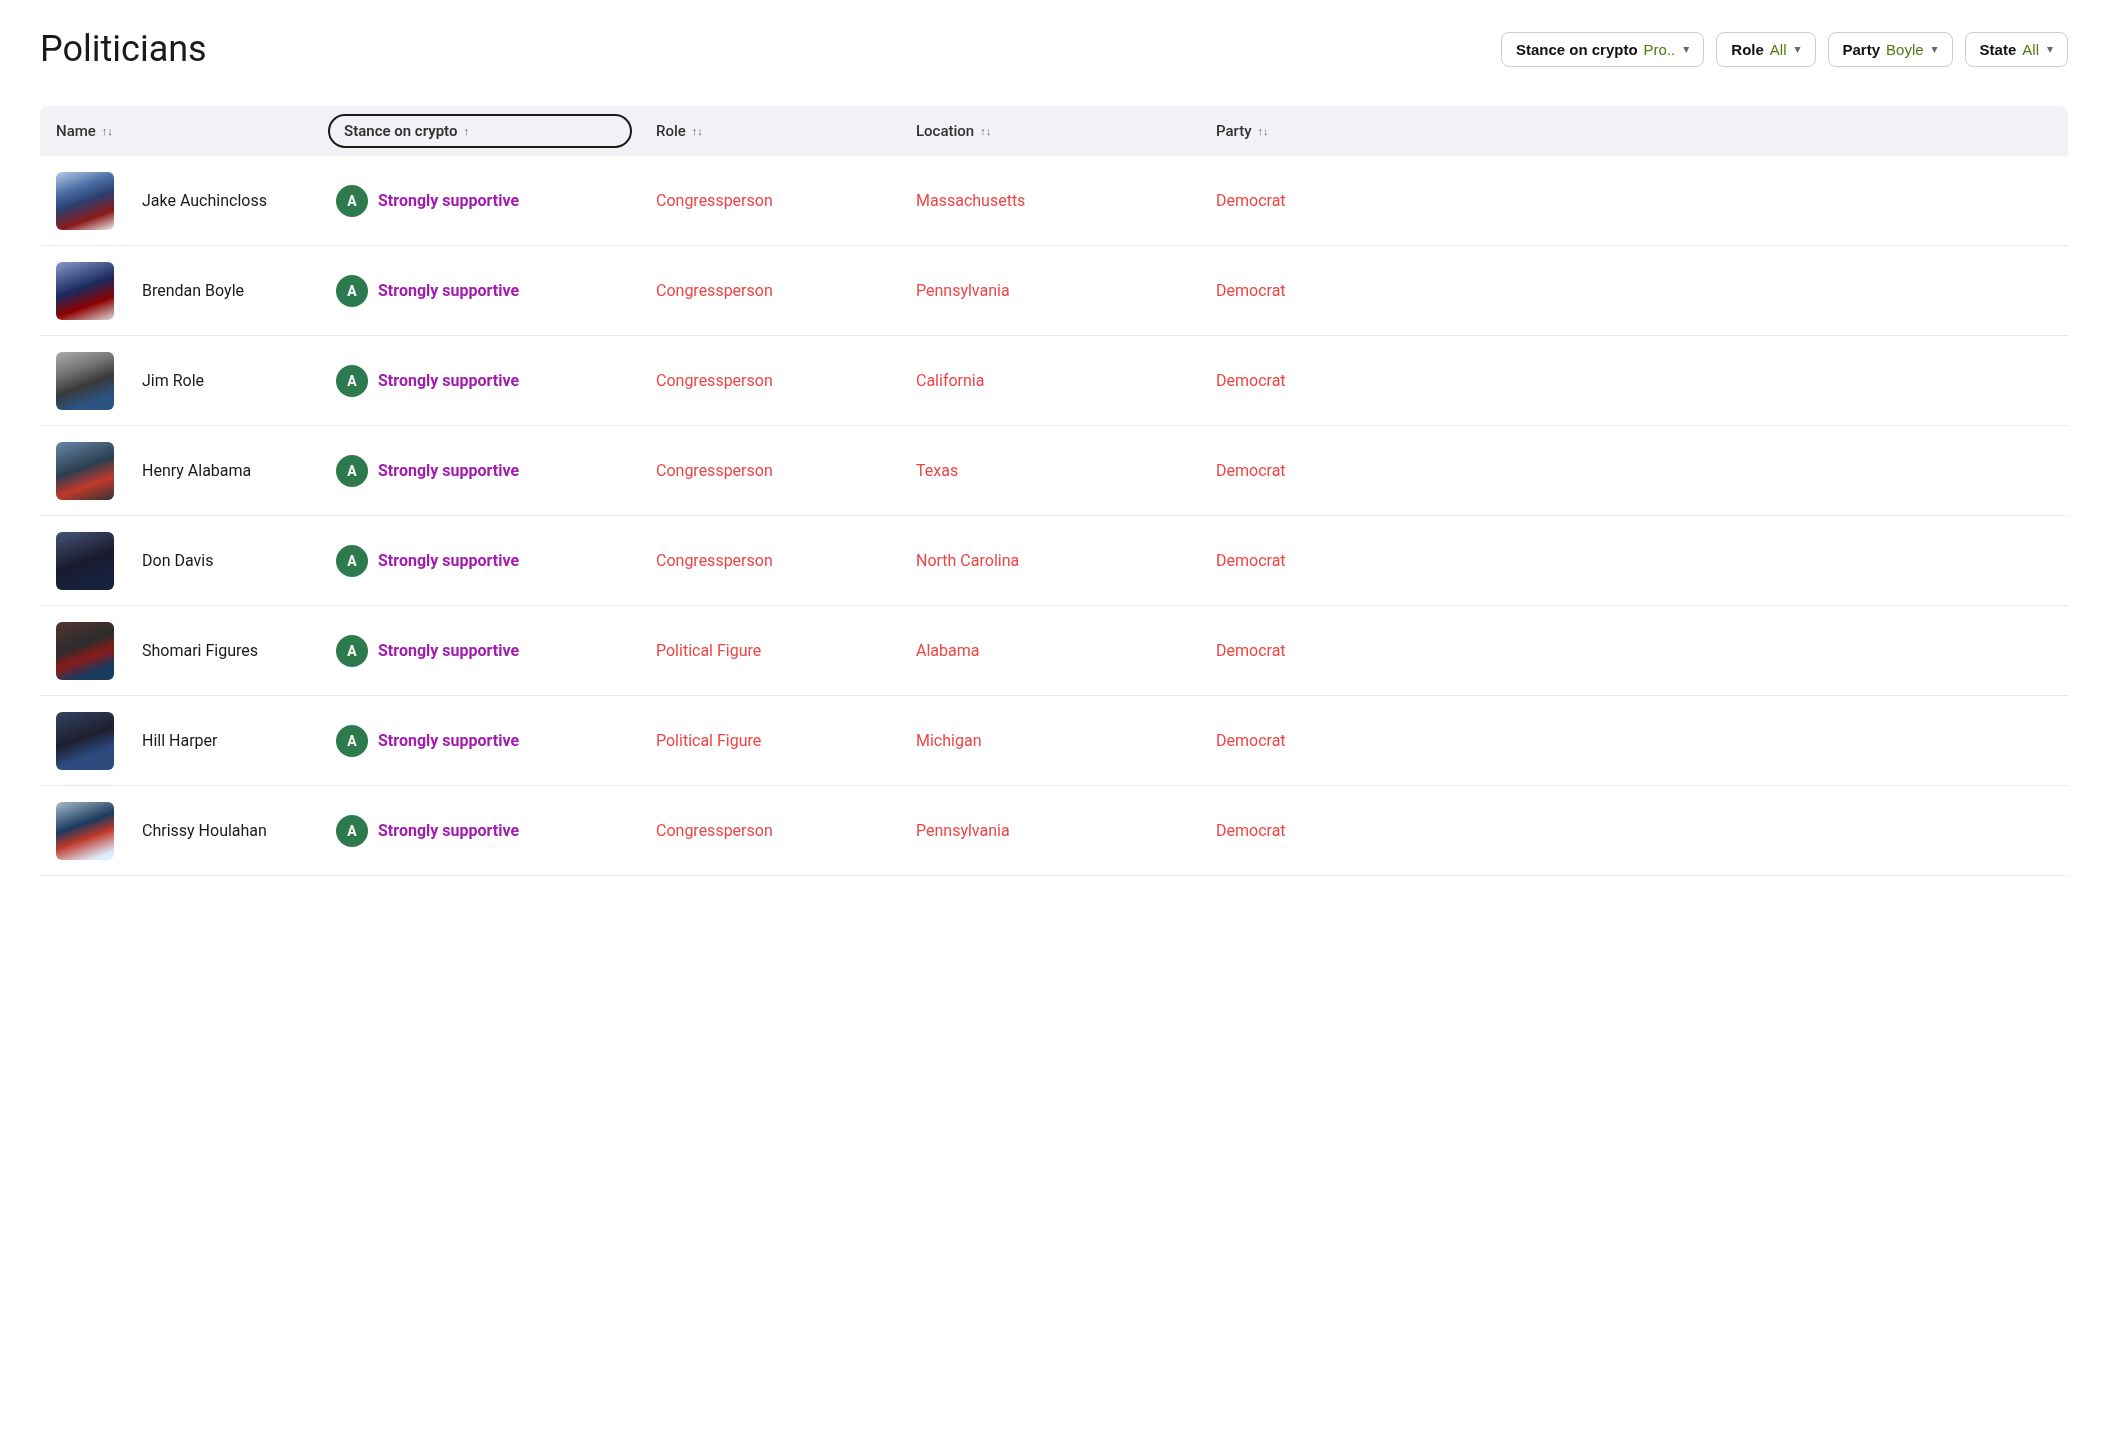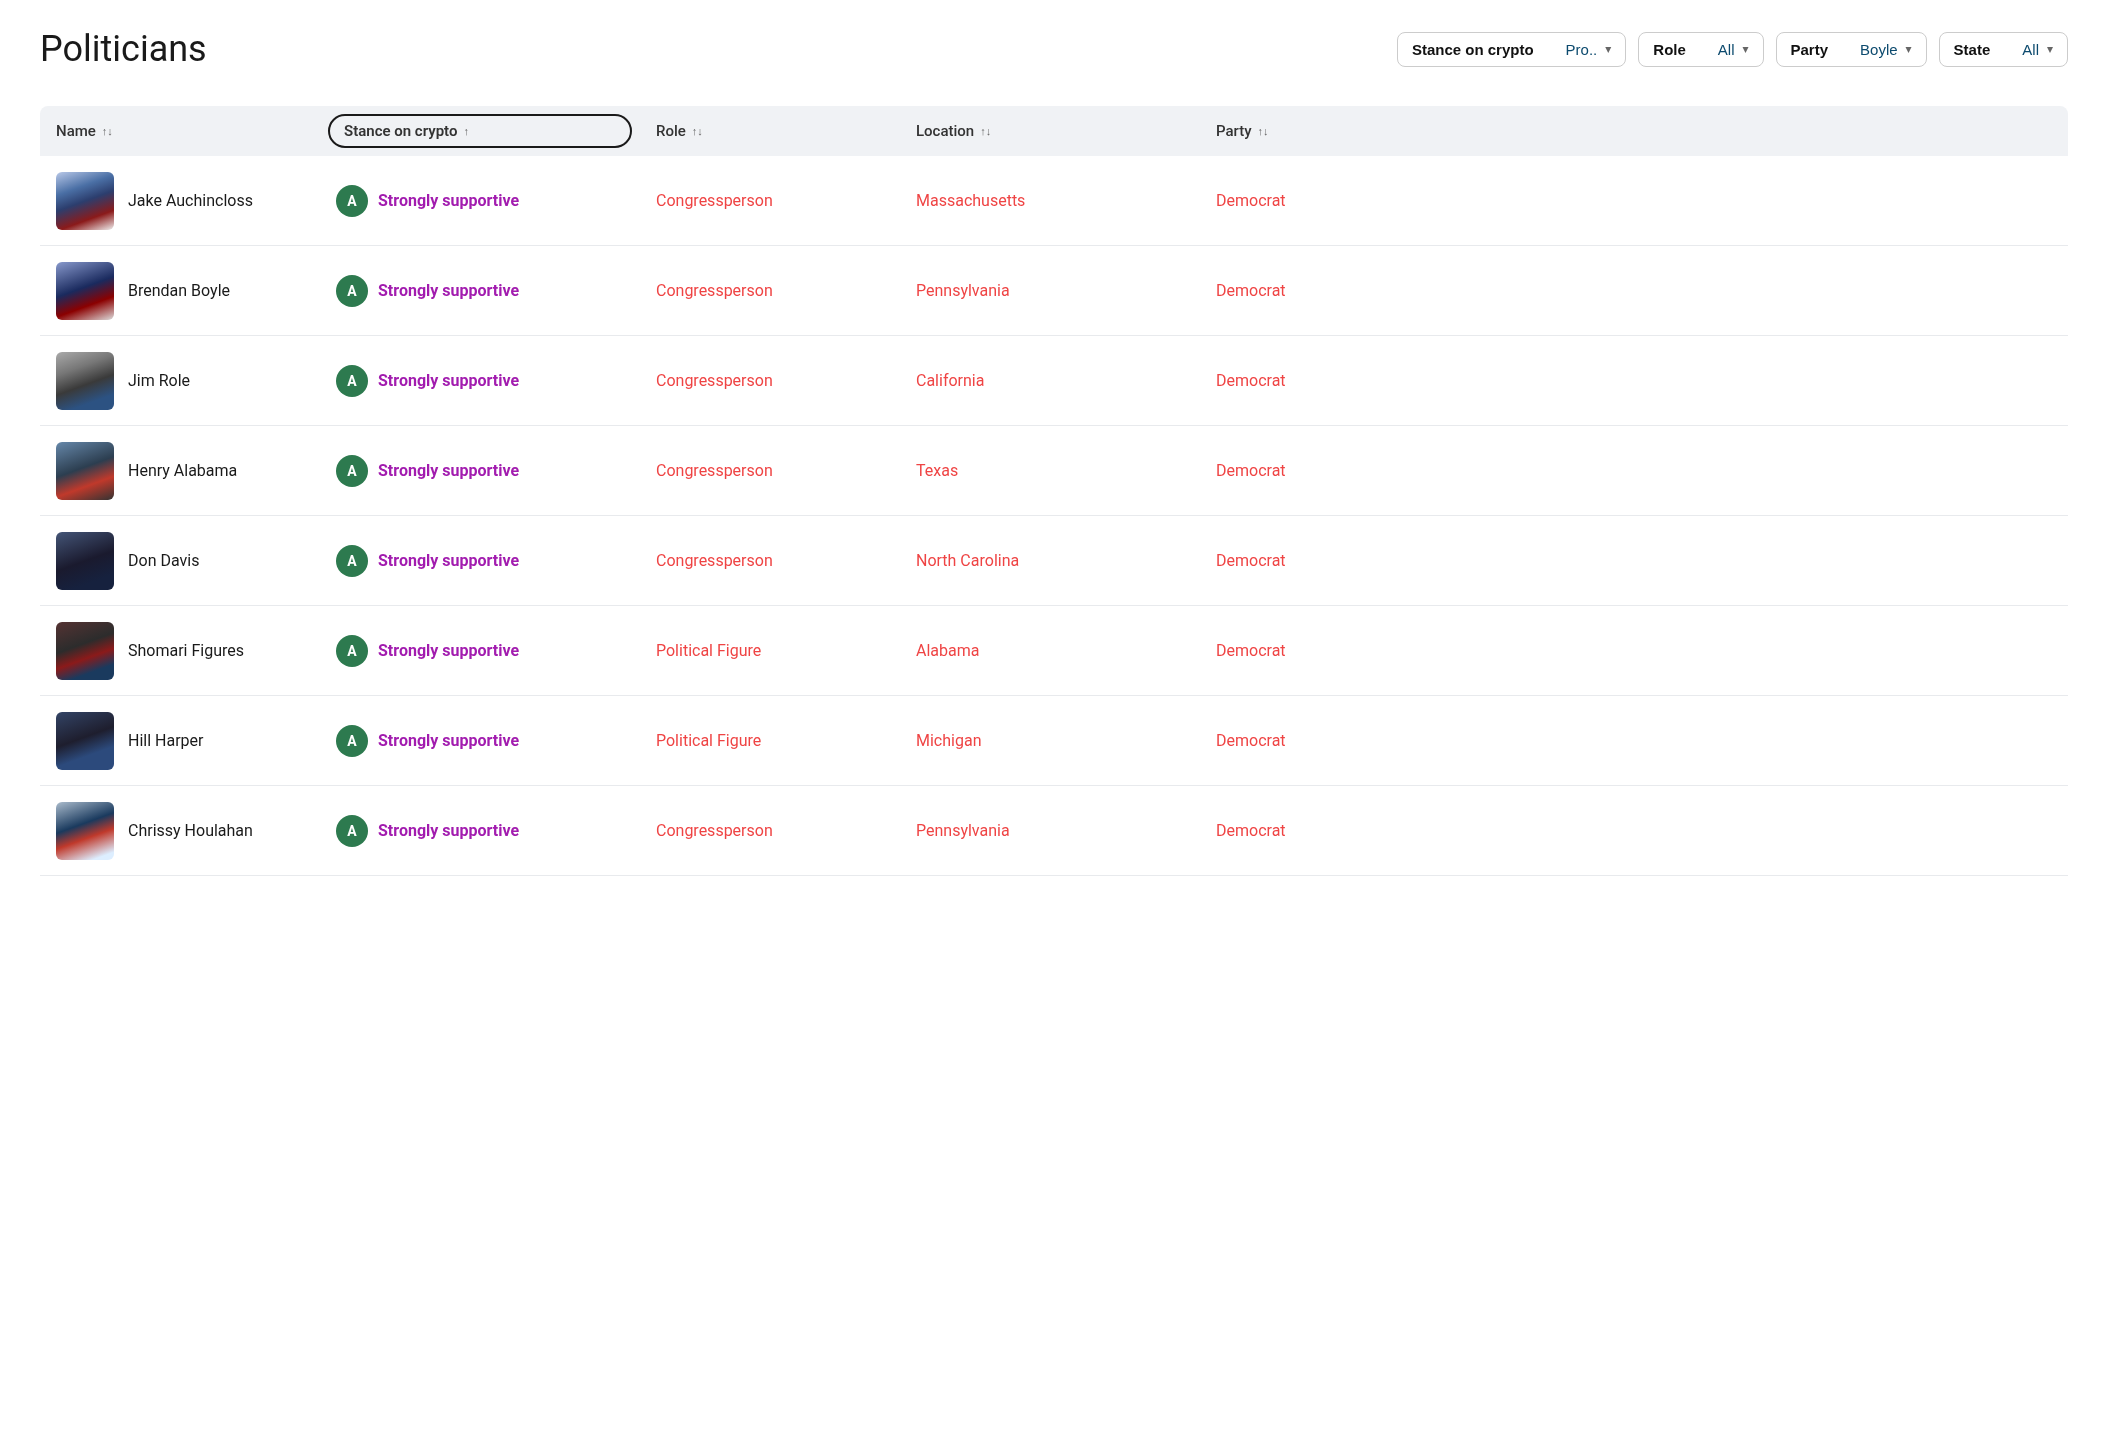--- a/index.html
+++ b/index.html
@@ -35,22 +35,21 @@
       background: #fff;
       font-size: 15px;
       cursor: pointer;
       white-space: nowrap;
     }
     .filter-btn .filter-label {
       font-weight: 600;
       color: #111;
     }
     .filter-btn .filter-value {
-      color: #0c4a6e;
-      margin-left: 26px;
+      color: #4d7c0f;
     }
     .filter-btn .chevron {
       color: #666;
       font-size: 12px;
       margin-left: 2px;
     }
     .table-container {
       padding: 16px 40px;
     }
     .table-header {
@@ -85,21 +84,21 @@
       display: grid;
       grid-template-columns: 280px 320px 260px 300px 200px;
       border-bottom: 1px solid #e8eaed;
       align-items: center;
       min-height: 90px;
       padding: 12px 0;
     }
     .name-cell {
       display: flex;
       align-items: center;
-      gap: 14px;
+      gap: 28px;
       padding: 0 16px;
     }
     .avatar {
       width: 58px;
       height: 58px;
       border-radius: 6px;
       overflow: hidden;
       flex-shrink: 0;
       background: #ddd;
     }

